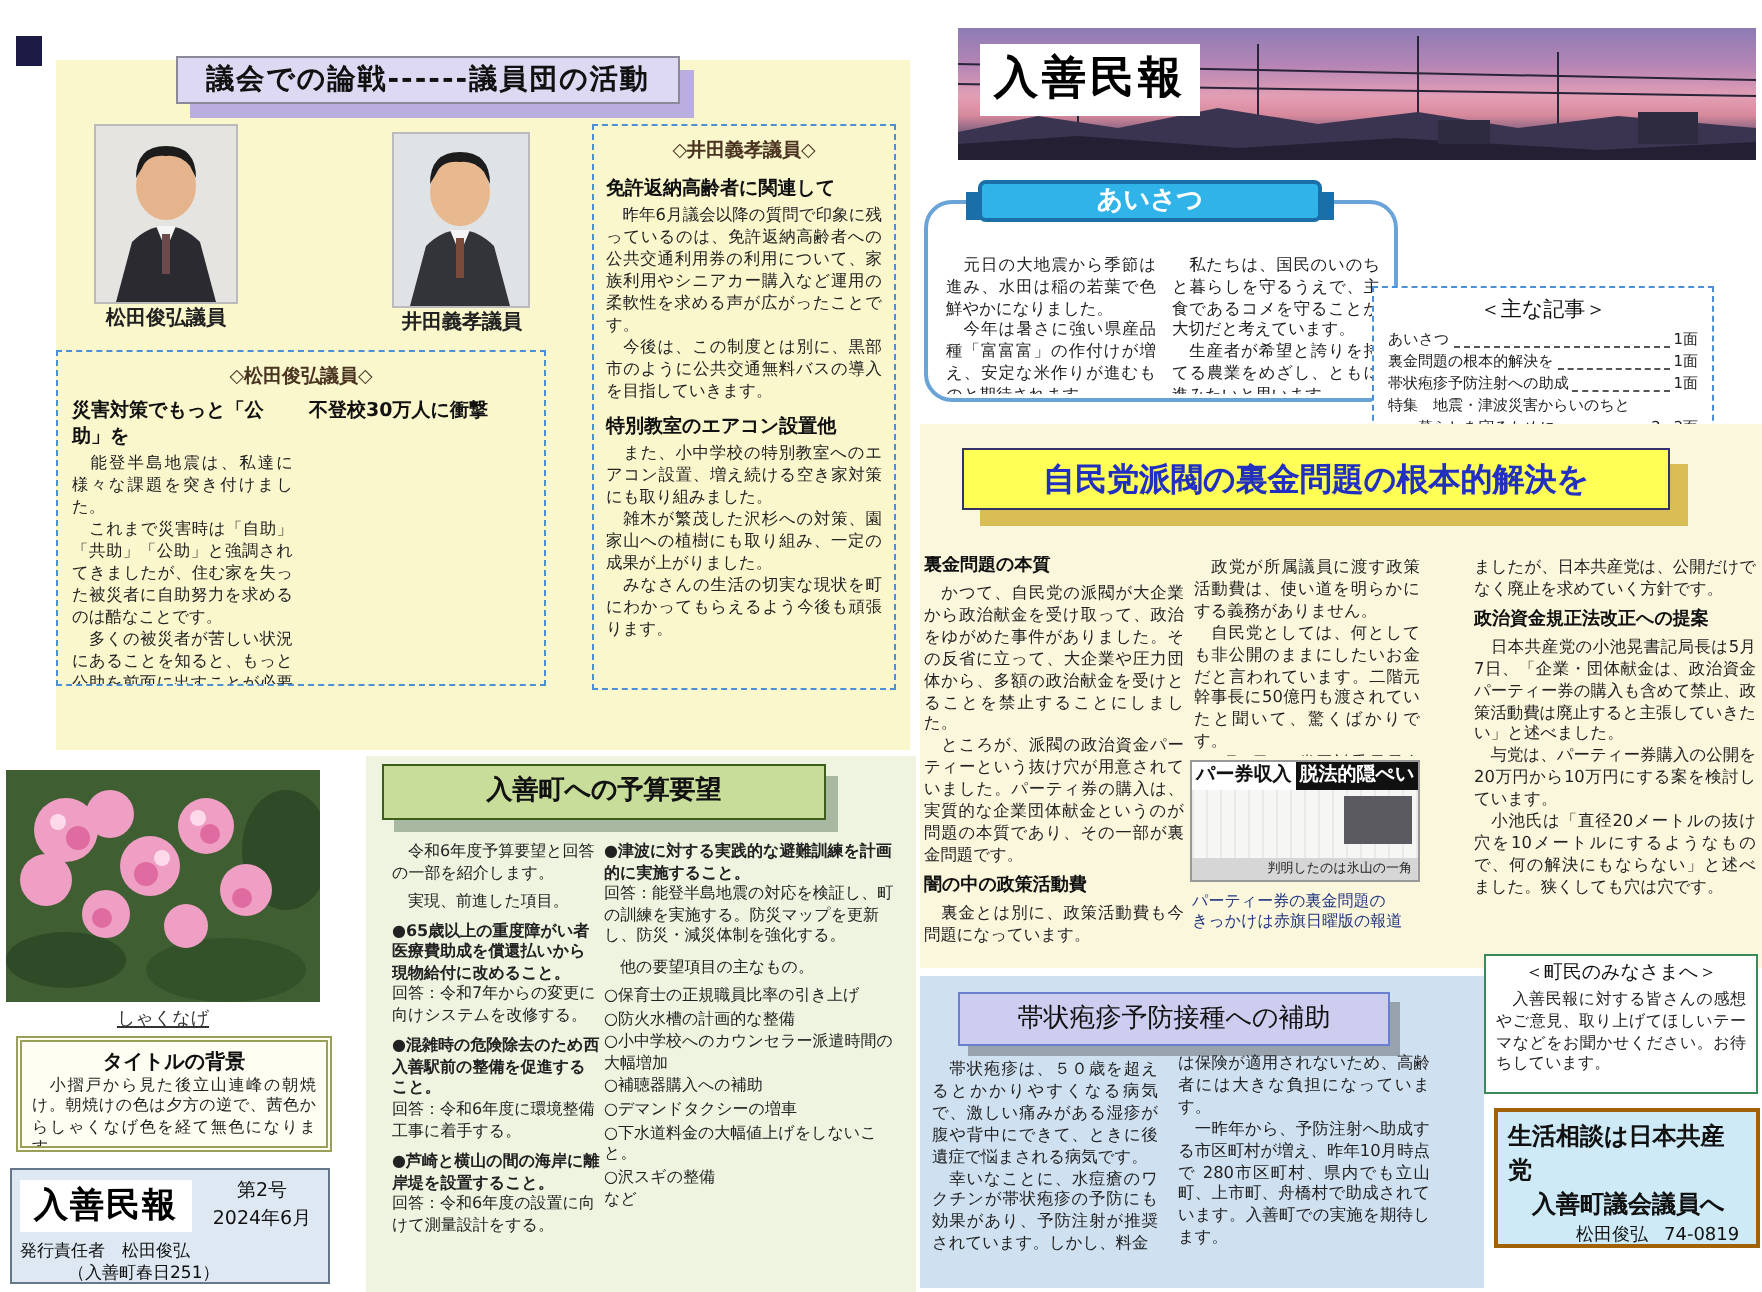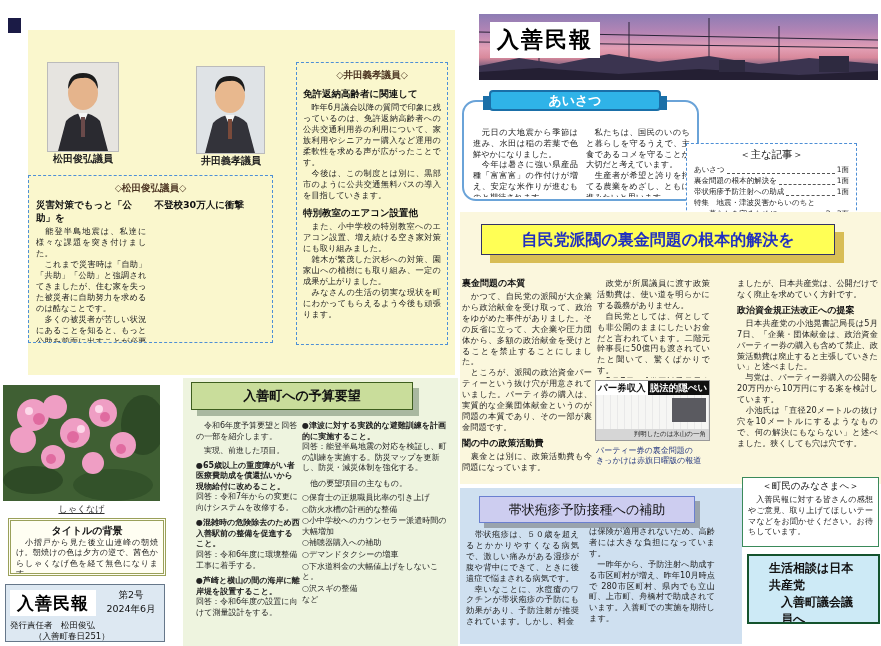--- a/index.html
+++ b/index.html
@@ -93,35 +93,36 @@
   .shingles-bg{left:460px;top:488px;width:282px;height:156px;background:#cfe0f0;}
   .shingles-header{left:479px;top:496px;width:214px;height:25px;background:#cdcdf0;border:1px solid #6a7fd0;
                    box-shadow:5px 5px 0 #99a3ad;font-weight:normal;font-size:13px;line-height:25px;
                    text-align:center;color:#111;}
 
   .resident-box{left:742px;top:477px;width:137px;height:70px;background:#fff;border:1px solid #3a8a5a;
                 box-sizing:border-box;padding:2px 5px;}
   .resident-title{font-size:9.5px;text-align:center;color:#111;margin-bottom:2px;}
   .resident-body{font-size:8px;line-height:1.35;color:#222;}
 
-  .consult-box{left:747px;top:554px;width:133px;height:70px;background:#cdeaf6;border:2px solid #14532d;
-               box-sizing:border-box;padding:4px 20px;}
+  .consult-box{left:747px;top:554px;width:133px;height:70px;background:#cdeaf6;border:2px solid #a16207;
+               box-sizing:border-box;padding:4px 5px;}
   .consult-l1{font-size:12px;font-weight:bold;color:#111;}
   .consult-l2{font-size:12px;font-weight:bold;color:#111;padding-left:12px;}
   .consult-member{font-size:9px;color:#111;padding-left:34px;}
   .consult-member span.tel{margin-left:8px;}
 </style>
 </head>
 <body>
 
 <div id="canvas">
 
   <div class="abs corner-mark"></div>
   <div class="abs p1-main"></div>
 
+  <div class="abs p1-header">議会での論戦------議員団の活動</div>
 
   <div class="abs portrait" style="left:47px;top:62px;width:70px;height:88px;">
     <svg width="70" height="88" viewBox="0 0 70 88">
       <rect width="70" height="88" fill="#e6e4e0"></rect>
       <ellipse cx="35" cy="30" rx="15" ry="17" fill="#e5b48c"></ellipse>
       <path d="M20 26 Q20 10 35 10 Q50 10 50 26 L47 20 Q42 14 35 15 Q26 14 23 21 Z" fill="#1c1c1c"></path>
       <path d="M10 88 L18 58 Q26 50 35 50 Q44 50 52 58 L60 88 Z" fill="#2a2a30"></path>
       <path d="M30 50 L35 62 L40 50 Z" fill="#f5f5f5"></path>
       <rect x="33" y="54" width="4" height="20" fill="#6a4a4a"></rect>
     </svg>

